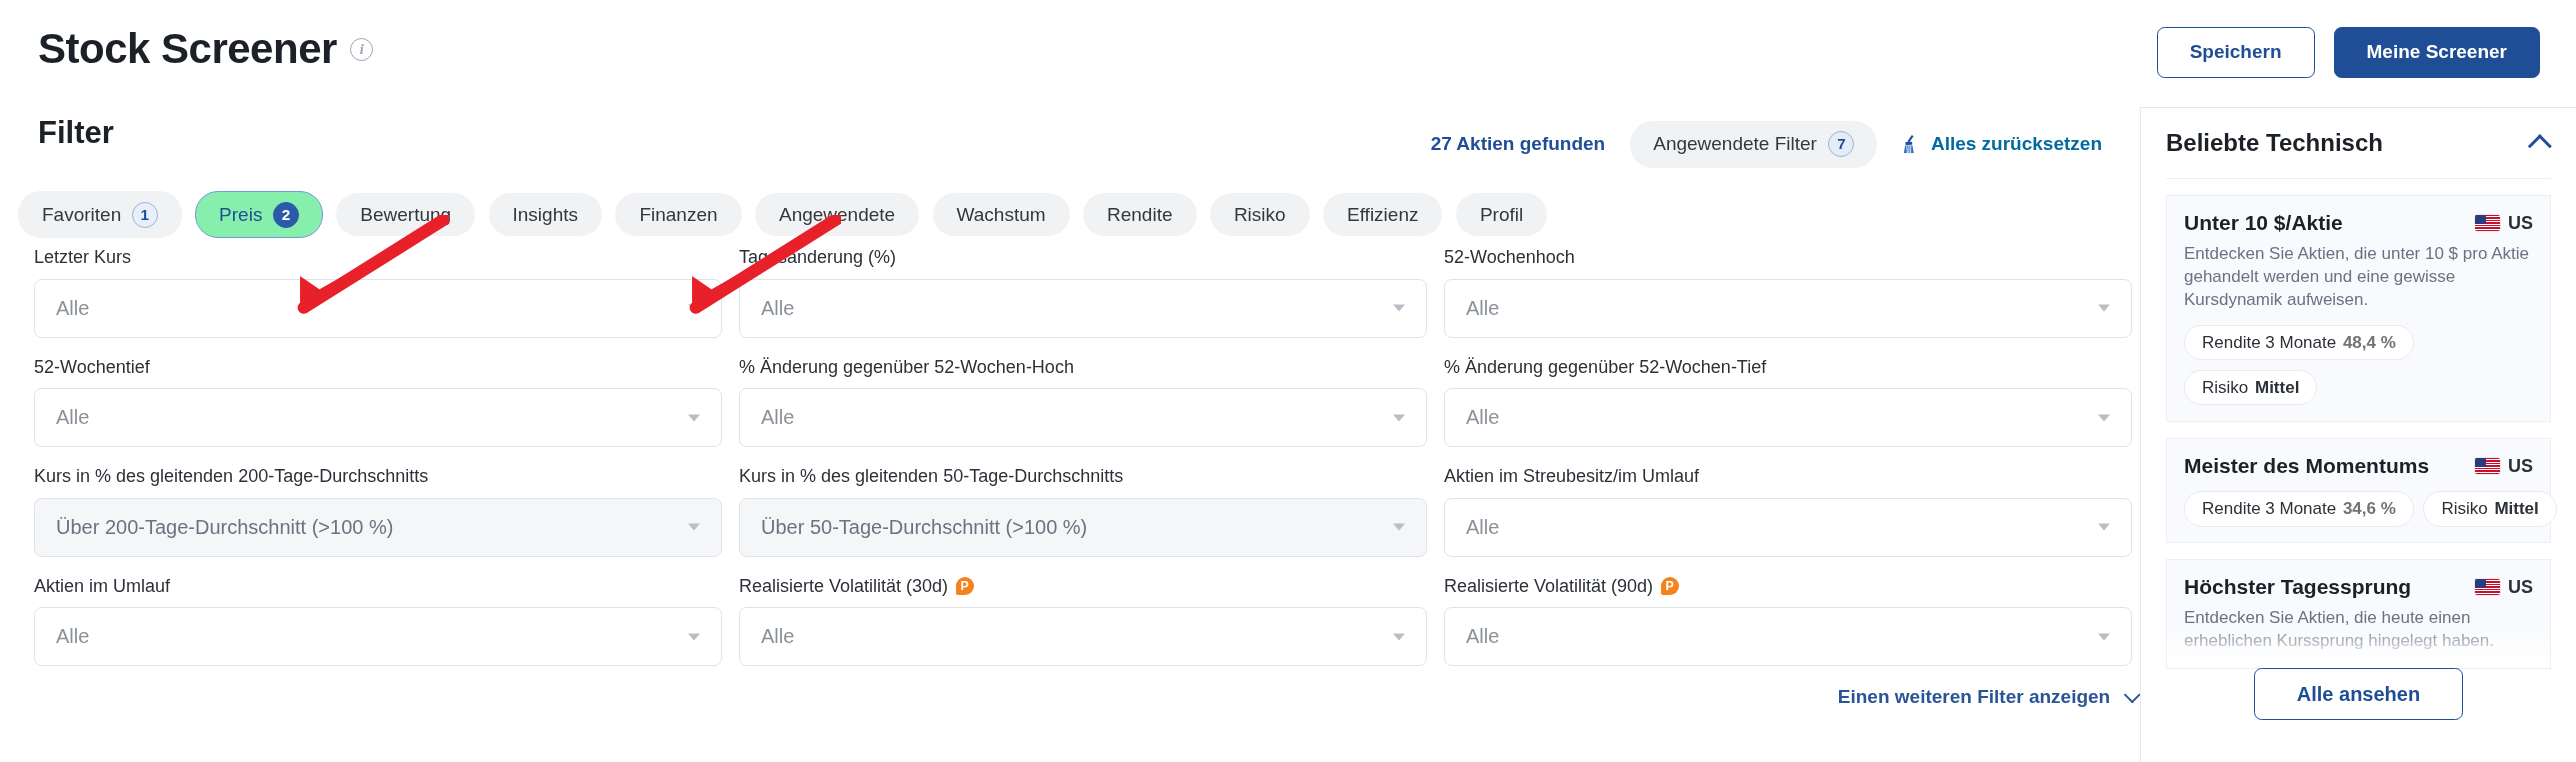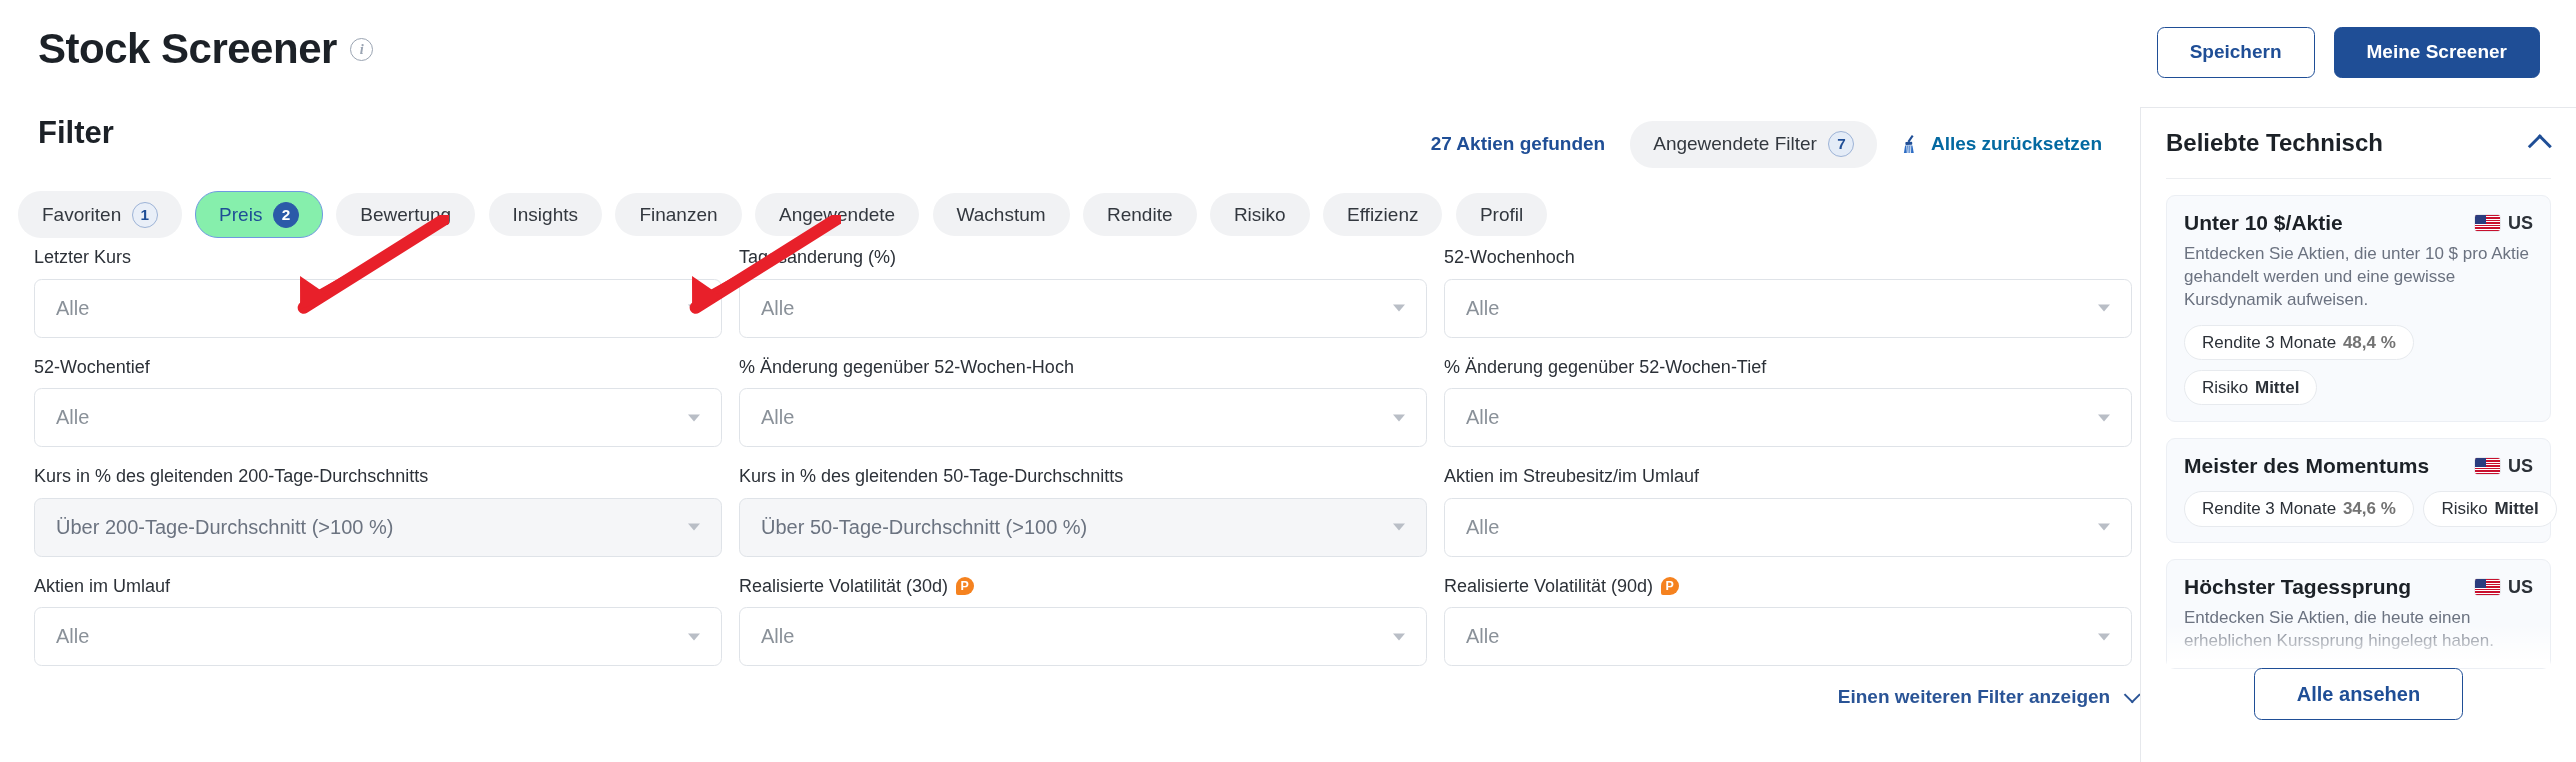--- a/index.html
+++ b/index.html
@@ -150,21 +150,21 @@
     display: flex; align-items: center; justify-content: space-between;
     height: 71px; border-bottom: 1.2px solid #eceef1;
   }
   .sidebar-title { font-size: 24px; font-weight: bold; color: #1c2127; }
   .chev-up {
     width: 17px; height: 17px; border-left: 3.8px solid #1f4e96;
     border-top: 3.8px solid #1f4e96; transform: rotate(45deg) translateY(3.8px);
     cursor: pointer;
   }
   .scr-card {
-    background: #f8fafd; border: 1.1px solid #eceff4; border-radius: 9px;
+    background: #f8fafd; border: 1.1px solid #eceff4; border-radius: 0;
     padding: 15.3px 17px; margin-top: 16px;
   }
   .scr-card-head {
     display: flex; align-items: center; justify-content: space-between;
   }
   .scr-name { font-size: 21px; font-weight: bold; color: #1c2127; }
   .scr-region { display: flex; align-items: center; gap: 7.6px; }
   .scr-region .code { font-size: 18px; font-weight: bold; color: #2c3138; }
   .flag {
     width: 25px; height: 16px; border-radius: 1.9px; overflow: hidden;

